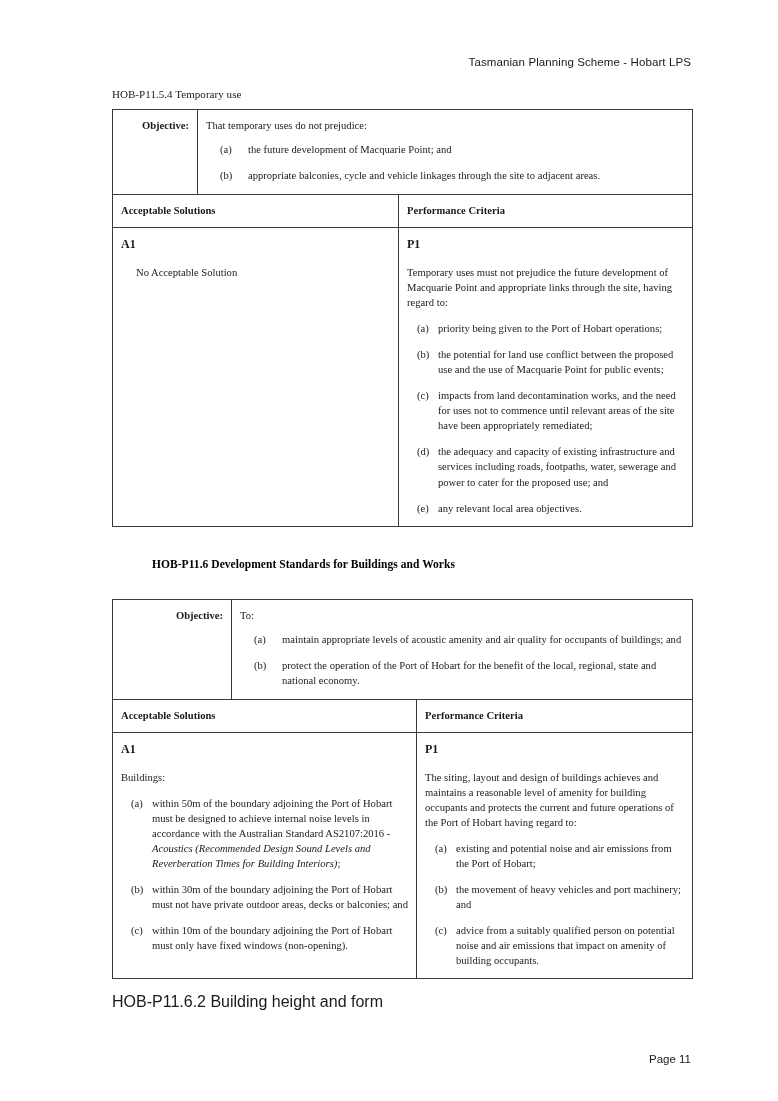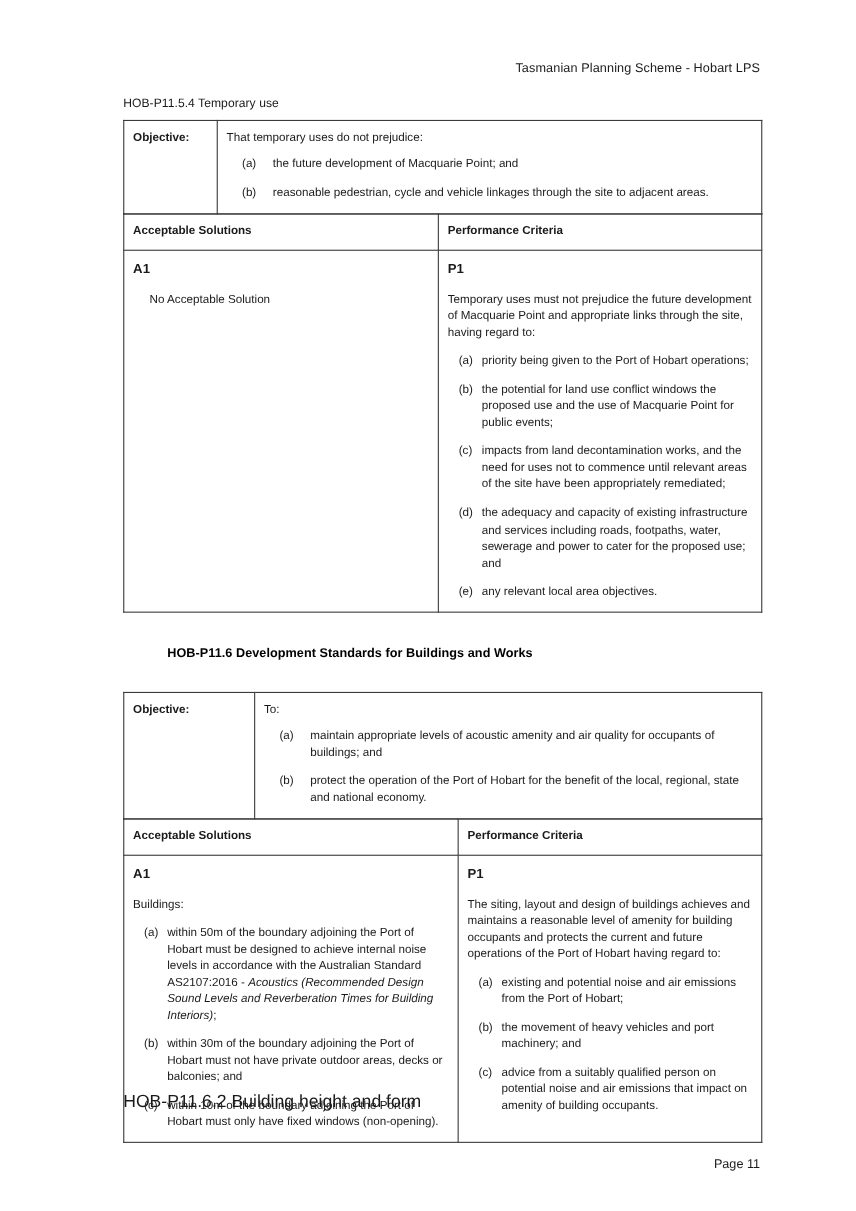--- a/index.html
+++ b/index.html
@@ -25,20 +25,21 @@
     right: 87px;
     font-size: 11.5px;
     color: #1a1a1a;
     letter-spacing: 0.1px;
   }
   .content {
     position: absolute;
     left: 112px;
     top: 88px;
     width: 580px;
+    font-family: Liberation Serif, serif;
   }
   .sec-label {
     font-size: 11px;
     color: #1a1a1a;
     margin: 0 0 9px 0;
     letter-spacing: 0.05px;
   }
   .sec-heading {
     font-size: 11.5px;
     font-weight: bold;
@@ -58,20 +59,21 @@
     vertical-align: top;
     padding: 8px 8px 9px 8px;
     font-size: 10.6px;
     line-height: 1.42;
     color: #1a1a1a;
   }
   td.label-cell {
     font-weight: bold;
     font-size: 11px;
     white-space: nowrap;
+    text-align: right;
   }
   td.hdr {
     font-weight: bold;
     font-size: 11px;
     padding-top: 6px;
     padding-bottom: 6px;
   }
   .code {
     font-weight: bold;
     font-size: 12px;
@@ -156,21 +158,21 @@
           <td class="label-cell">Objective:</td>
           <td>
             <div class="intro">That temporary uses do not prejudice:</div>
             <ul class="obj-list">
               <li>
                 <span class="mk">(a)</span>
                 <span class="tx">the future development of Macquarie Point; and</span>
               </li>
               <li>
                 <span class="mk">(b)</span>
-                <span class="tx">reasonable pedestrian, cycle and vehicle linkages through the site to adjacent areas.</span>
+                <span class="tx">appropriate balconies, cycle and vehicle linkages through the site to adjacent areas.</span>
               </li>
             </ul>
           </td>
         </tr>
       </tbody>
     </table>
 
     <table class="doc" style="margin-top:-1px">
       <colgroup>
           <col style="width:286px">
@@ -189,21 +191,21 @@
           <td>
             <div class="code">P1</div>
             <div class="para">Temporary uses must not prejudice the future development of Macquarie Point and appropriate links through the site, having regard to:</div>
             <ul class="crit-list">
               <li>
                 <span class="mk">(a)</span>
                 <span class="tx">priority being given to the Port of Hobart operations;</span>
               </li>
               <li>
                 <span class="mk">(b)</span>
-                <span class="tx">the potential for land use conflict windows the proposed use and the use of Macquarie Point for public events;</span>
+                <span class="tx">the potential for land use conflict between the proposed use and the use of Macquarie Point for public events;</span>
               </li>
               <li>
                 <span class="mk">(c)</span>
                 <span class="tx">impacts from land decontamination works, and the need for uses not to commence until relevant areas of the site have been appropriately remediated;</span>
               </li>
               <li>
                 <span class="mk">(d)</span>
                 <span class="tx">the adequacy and capacity of existing infrastructure and services including roads, footpaths, water, sewerage and power to cater for the proposed use; and</span>
               </li>
               <li>

